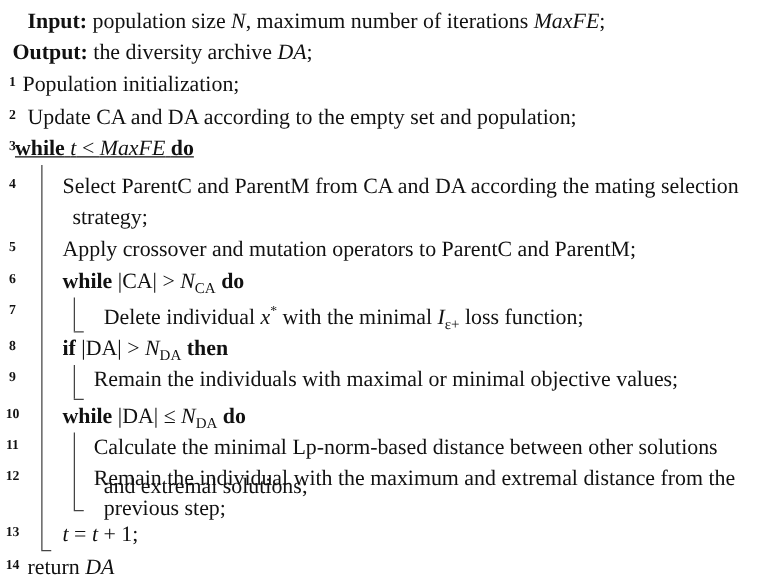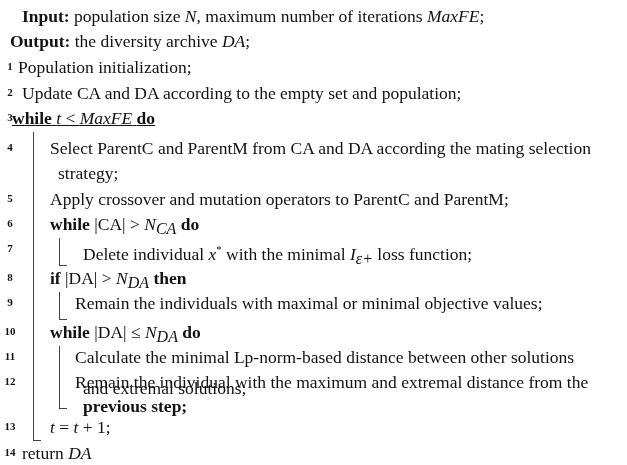--- a/index.html
+++ b/index.html
@@ -4,21 +4,21 @@
 <style>
   html, body { margin:0; padding:0; background:#ffffff; }
   body { width:627px; height:465px; position:relative; overflow:hidden;
          font-family:"Liberation Serif","DejaVu Serif",serif; color:#111; }
   .ln { position:absolute; font-size:11px; font-weight:bold; width:16px; text-align:center; left:2px; }
   .tx { position:absolute; font-size:17.5px; white-space:nowrap; line-height:20px; }
   .b { font-weight:bold; }
   .i { font-style:italic; }
   .bar { position:absolute; border-left:1.4px solid #444; }
   .foot { position:absolute; border-top:1.4px solid #444; width:8px; }
-  sub { font-size:16px; font-style:italic; vertical-align:-4px; }
+  sub { font-size:12px; vertical-align:-4px; }
 </style>
 </head>
 <body>
 
 <div>
 
   <div class="tx" style="left:22px;top:6px;text-align:right;">
     <span class="b">Input:</span>
     <span>population size </span><span class="i">N</span><span>, maximum number of iterations </span><span class="i">MaxFE</span><span>;</span>
   </div>
@@ -85,21 +85,21 @@
 
   <div class="bar" style="left:59px;top:346px;height:62px;"></div>
   <div class="foot" style="left:59px;top:408px;"></div>
 
   <div class="ln" style="top:350px;">11</div>
   <div class="tx" style="left:75px;top:347px;">Calculate the minimal Lp-norm-based distance between other solutions</div>
   <div class="tx" style="left:83px;top:346px;margin-top:32px;">and extremal solutions;</div>
 
   <div class="ln" style="top:399px;margin-top:-24px;">12</div>
   <div class="tx" style="left:75px;top:372px;">Remain the individual with the maximum and extremal distance from the</div>
-  <div class="tx" style="left:83px;top:396px;font-weight:bold;">previous step;</div>
+  <div class="tx" style="left:83px;top:396px;">previous step;</div>
 
   <div class="ln" style="top:420px;">13</div>
   <div class="tx" style="left:50px;top:417px;">
     <span class="i">t</span><span> = </span><span class="i">t</span><span> + 1;</span>
   </div>
 
   <div class="ln" style="top:446px;">14</div>
   <div class="tx" style="left:22px;top:443px;">
     <span>return </span><span class="i">DA</span>
   </div>

